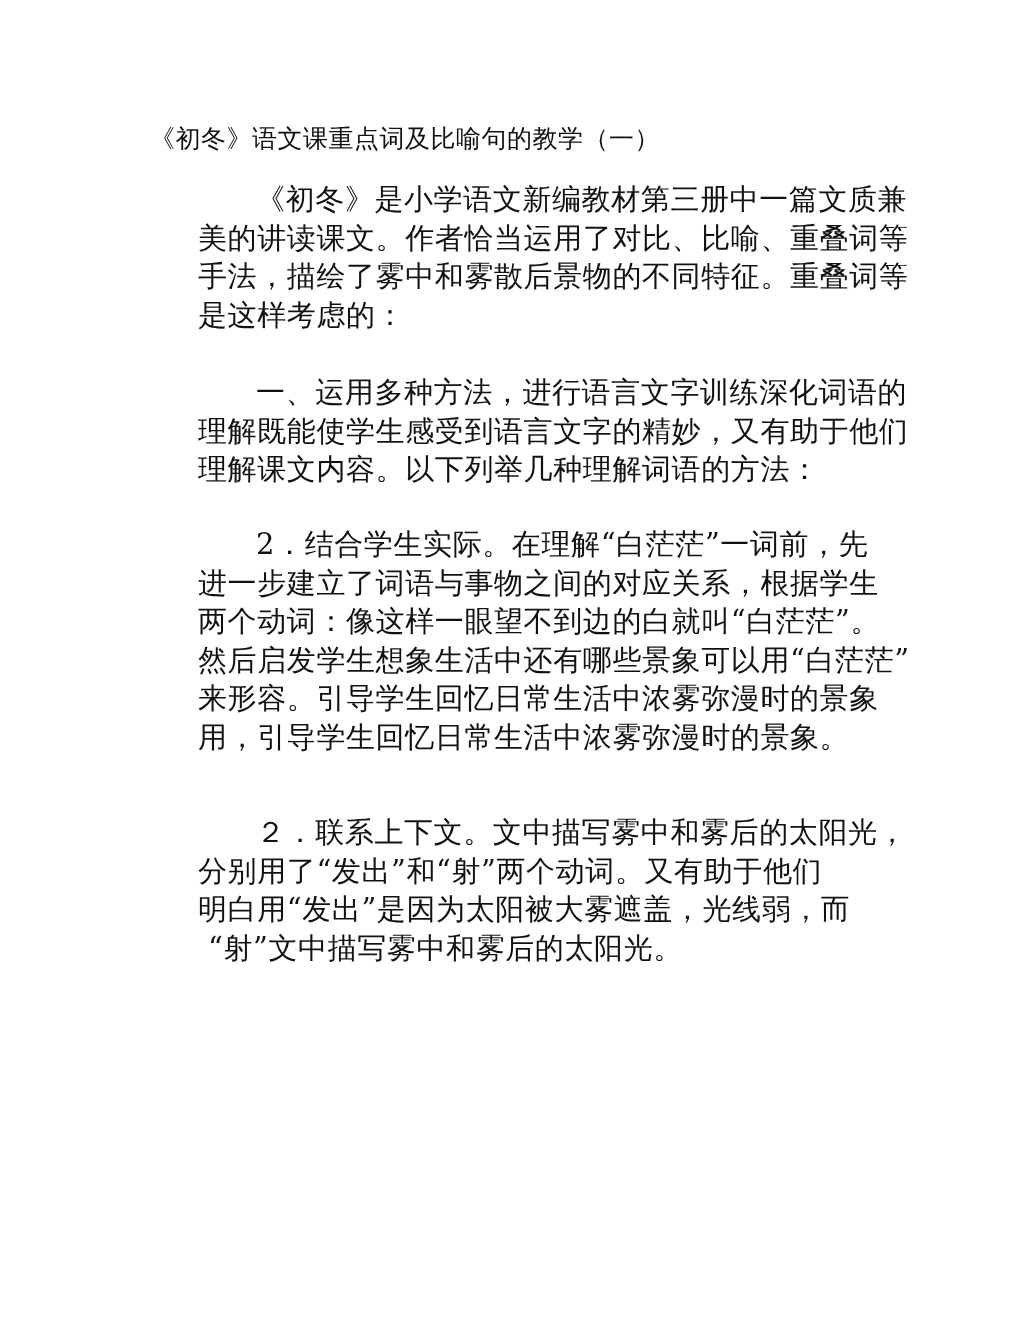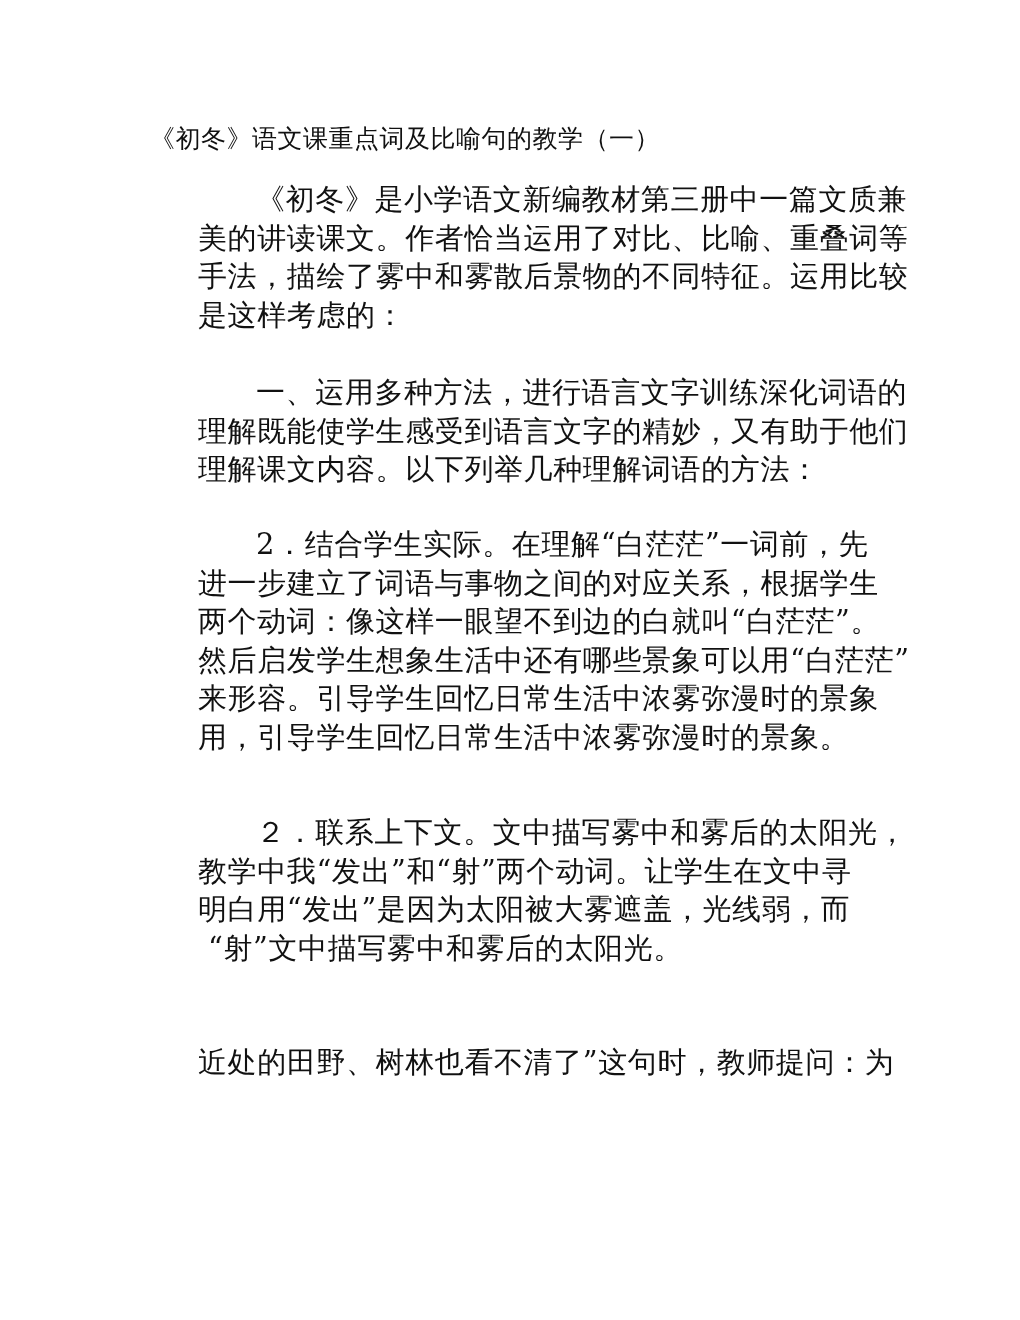--- a/index.html
+++ b/index.html
@@ -59,42 +59,41 @@
   </style>
 </head>
 <body>
 
 <div class="page">
   <div class="title">《初冬》语文课重点词及比喻句的教学（一）</div>
 
   <div class="para" id="p1">
     <span class="line indent">《初冬》是小学语文新编教材第三册中一篇文质兼</span>
     <span class="line">美的讲读课文。作者恰当运用了对比、比喻、重叠词等</span>
-    <span class="line">手法，描绘了雾中和雾散后景物的不同特征。运用比较</span>
+    <span class="line">手法，描绘了雾中和雾散后景物的不同特征。重叠词等</span>
     <span class="line">是这样考虑的：</span>
   </div>
 
   <div class="para" id="p2">
     <span class="line indent">一、运用多种方法，进行语言文字训练深化词语的</span>
     <span class="line">理解既能使学生感受到语言文字的精妙，又有助于他们</span>
     <span class="line">理解课文内容。以下列举几种理解词语的方法：</span>
   </div>
 
   <div class="para" id="p3">
     <span class="line indent">2．结合学生实际。在理解“白茫茫”一词前，先</span>
     <span class="line">进一步建立了词语与事物之间的对应关系，根据学生</span>
     <span class="line">两个动词：像这样一眼望不到边的白就叫“白茫茫”。</span>
     <span class="line">然后启发学生想象生活中还有哪些景象可以用“白茫茫”</span>
     <span class="line">来形容。引导学生回忆日常生活中浓雾弥漫时的景象</span>
     <span class="line">用，引导学生回忆日常生活中浓雾弥漫时的景象。</span>
   </div>
 
   <div class="para" id="p4">
     <span class="line indent">２．联系上下文。文中描写雾中和雾后的太阳光，</span>
-    <span class="line">教学中我“发出”和“射”两个动词。让学生在文中寻</span>
+    <span class="line">分别用了“发出”和“射”两个动词。又有助于他们</span>
     <span class="line">明白用“发出”是因为太阳被大雾遮盖，光线弱，而</span>
     <span class="line indent-sm">“射”文中描写雾中和雾后的太阳光。</span>
   </div>
 
   <div class="para" id="p5">
-    <span class="line">近处的田野、树林也看不清了”这句时，教师提问：为</span>
   </div>
 </div>
 
 </body></html>

